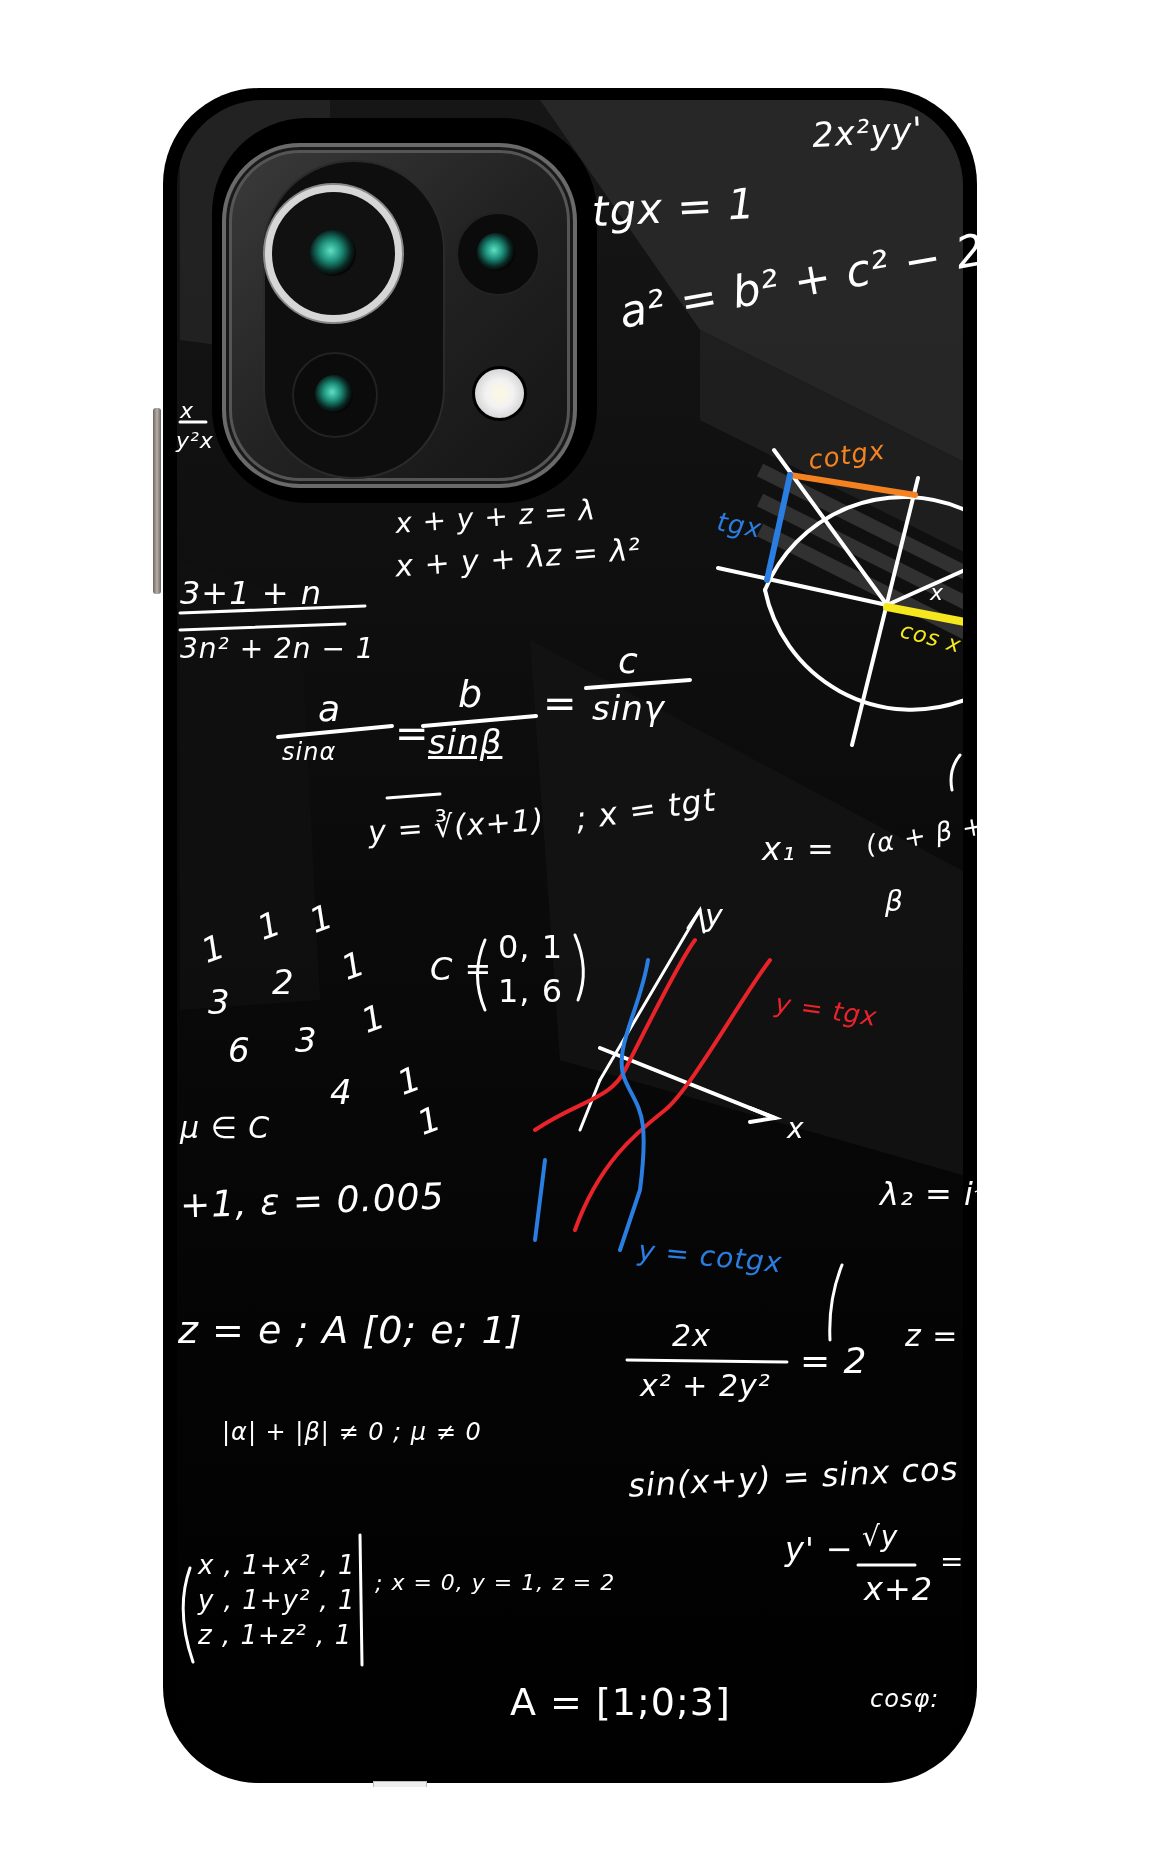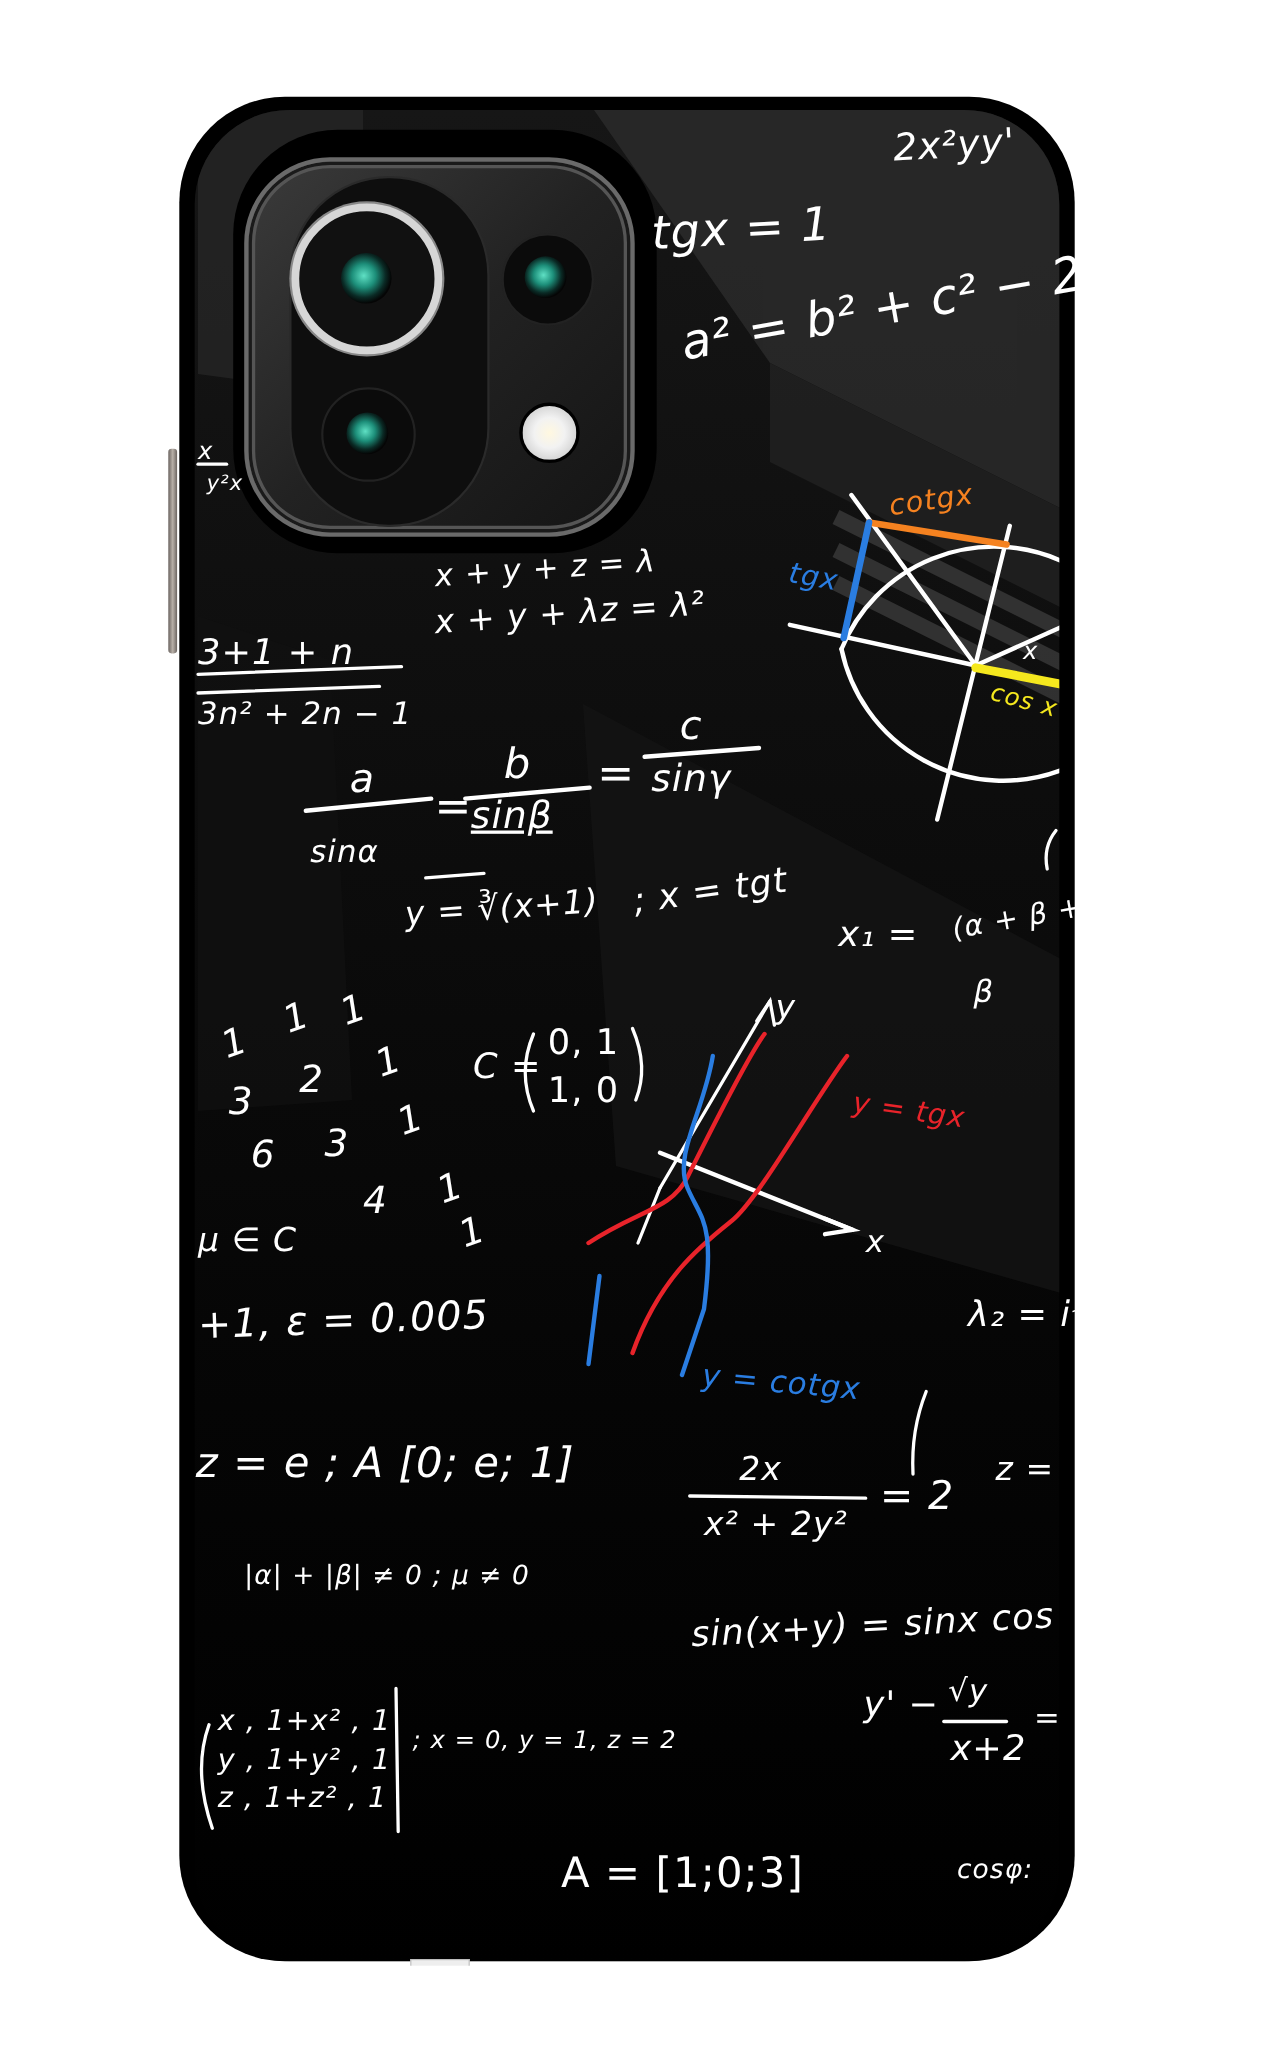--- a/index.html
+++ b/index.html
@@ -139,42 +139,42 @@
     <path d="M 960 755 Q 948 770 952 790" stroke="#fff" stroke-width="3"></path>
   </g>
 </svg>
 
 <div class="formula" style="left:592px;top:183px;font-size:42px;transform:rotate(-3deg);">tgx = 1</div>
 <div class="formula" style="left:812px;top:112px;font-size:34px;transform:rotate(-3deg);">2x²yy'</div>
 <div class="formula" style="left:617px;top:255px;font-size:44px;transform:rotate(-10deg);">a² = b² + c² − 2</div>
 <div class="formula" style="left:395px;top:500px;font-size:28px;transform:rotate(-4deg);">x + y + z = λ</div>
 <div class="formula" style="left:395px;top:540px;font-size:30px;transform:rotate(-4deg);">x + y + λz = λ²</div>
 <div class="formula" style="left:180px;top:398px;font-size:22px;">x</div>
-<div class="formula" style="left:188px;top:428px;font-size:19px;font-style:italic;">y²x</div>
+<div class="formula" style="left:176px;top:428px;font-size:22px;font-style:italic;">y²x</div>
 <div class="formula" style="left:180px;top:574px;font-size:32px;">3+1 + n</div>
 <div class="formula" style="left:180px;top:632px;font-size:28px;">3n² + 2n − 1</div>
 
 <div class="formula" style="left:318px;top:688px;font-size:36px;">a</div>
-<div class="formula" style="left:282px;top:738px;font-size:28px;margin-top:20px;">sinα</div>
+<div class="formula" style="left:282px;top:738px;font-size:24px;">sinα</div>
 <div class="formula" style="left:395px;top:710px;font-size:40px;">=</div>
 <div class="formula" style="left:458px;top:672px;font-size:38px;">b</div>
 <div class="formula" style="left:428px;top:722px;font-size:34px;text-decoration:underline;">sinβ</div>
 <div class="formula" style="left:543px;top:680px;font-size:40px;">=</div>
 <div class="formula" style="left:618px;top:640px;font-size:36px;">c</div>
 <div class="formula" style="left:592px;top:688px;font-size:34px;">sinγ</div>
 
 <div class="formula" style="left:368px;top:808px;font-size:30px;transform:rotate(-4deg);">y = ∛(x+1)</div>
 <div class="formula" style="left:575px;top:790px;font-size:32px;transform:rotate(-8deg);">; x = tgt</div>
 <div class="formula" style="left:762px;top:830px;font-size:32px;">x₁ =</div>
 <div class="formula" style="left:865px;top:820px;font-size:26px;transform:rotate(-10deg);">(α + β +</div>
 <div class="formula" style="left:885px;top:885px;font-size:28px;">β</div>
 
 <div class="formula" style="left:430px;top:950px;font-size:32px;">C =</div>
 <div class="formula" style="left:498px;top:928px;font-size:32px;font-style:normal;">0, 1</div>
-<div class="formula" style="left:498px;top:972px;font-size:32px;font-style:normal;">1, 0</div>
+<div class="formula" style="left:498px;top:972px;font-size:32px;font-style:normal;">1, 6</div>
 
 <div class="formula" style="left:180px;top:1110px;font-size:30px;">μ ∈ C</div>
 <div class="formula" style="left:180px;top:1180px;font-size:36px;transform:rotate(-2deg);">+1, ε = 0.005</div>
 <div class="formula" style="left:178px;top:1308px;font-size:38px;">z = e ; A [0; e; 1]</div>
 <div class="formula" style="left:222px;top:1418px;font-size:24px;">|α| + |β| ≠ 0 ; μ ≠ 0</div>
 
 <div class="formula" style="left:672px;top:1318px;font-size:30px;">2x</div>
 <div class="formula" style="left:640px;top:1368px;font-size:30px;text-align:center;">x² + 2y²</div>
 <div class="formula" style="left:800px;top:1340px;font-size:36px;">= 2</div>
 <div class="formula" style="left:905px;top:1318px;font-size:30px;">z =</div>

